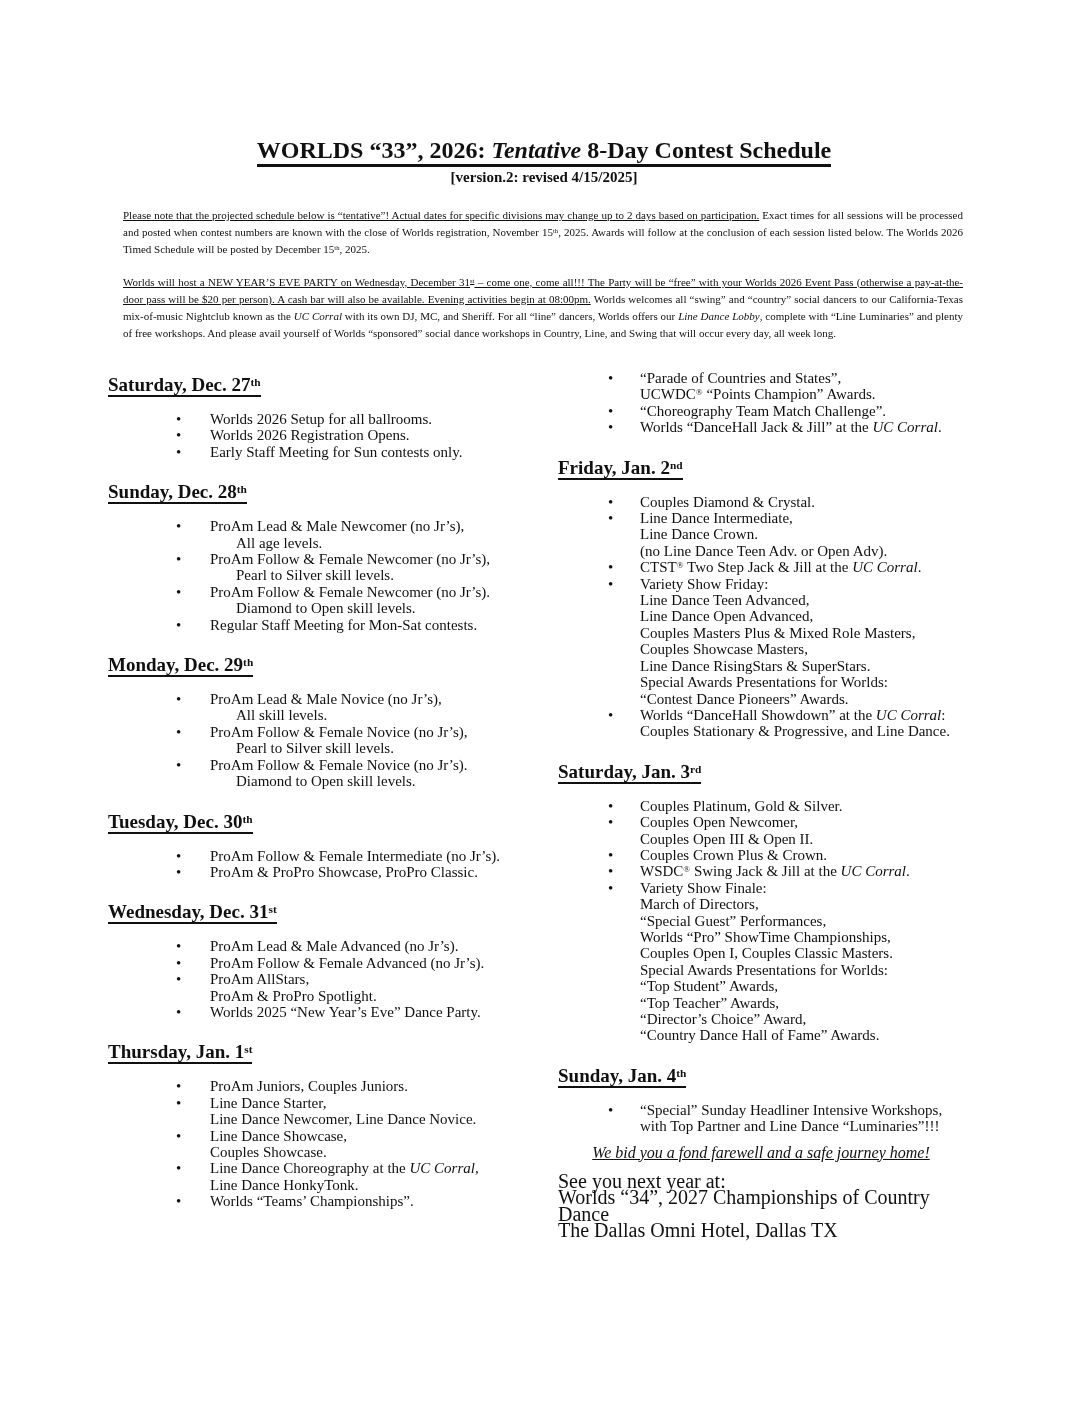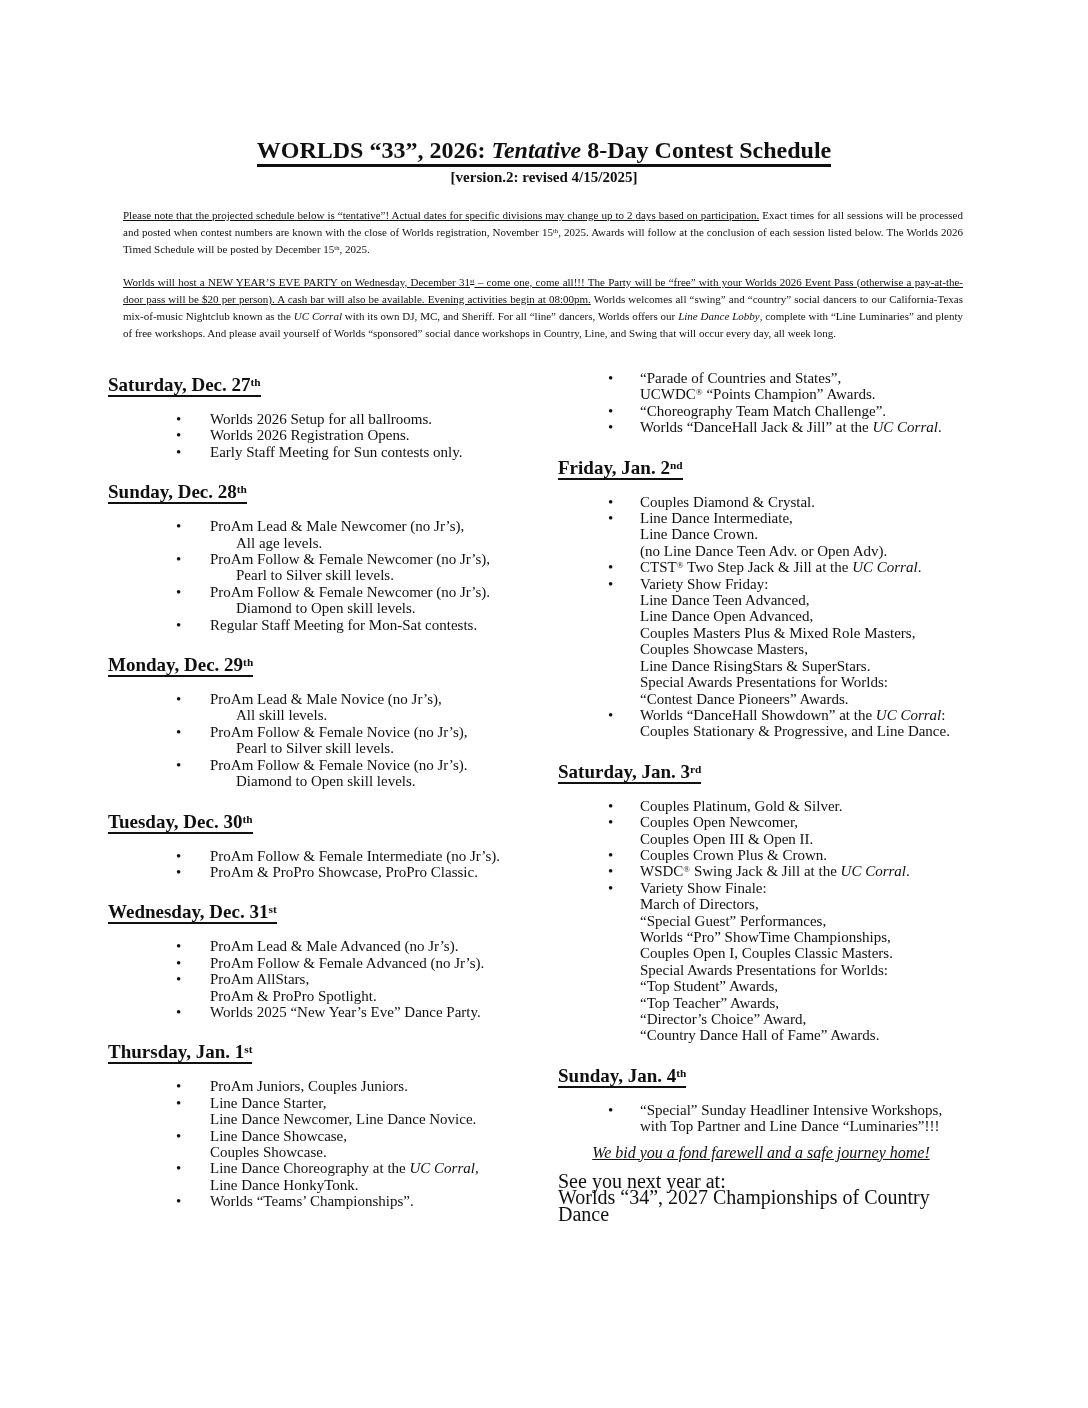--- a/index.html
+++ b/index.html
@@ -240,15 +240,16 @@
         <h2><span class="hu"><span>Sunday, Jan. 4</span><sup>th</sup></span></h2>
         <div class="item">
           <div class="line first"><span>“Special” Sunday Headliner Intensive Workshops,</span></div>
           <div class="line cont"><span>with Top Partner and Line Dance “Luminaries”!!!</span></div>
         </div>
       </section>
       <div class="closing">
         <div class="farewell">We bid you a fond farewell and a safe journey home!</div>
         <div class="fline">See you next year at:</div>
         <div class="fline">Worlds “34”, 2027 Championships of Country Dance</div>
+        <div class="fline">The Dallas Omni Hotel, Dallas TX</div>
       </div>
     </div>
 </div>
 
 </body></html>

